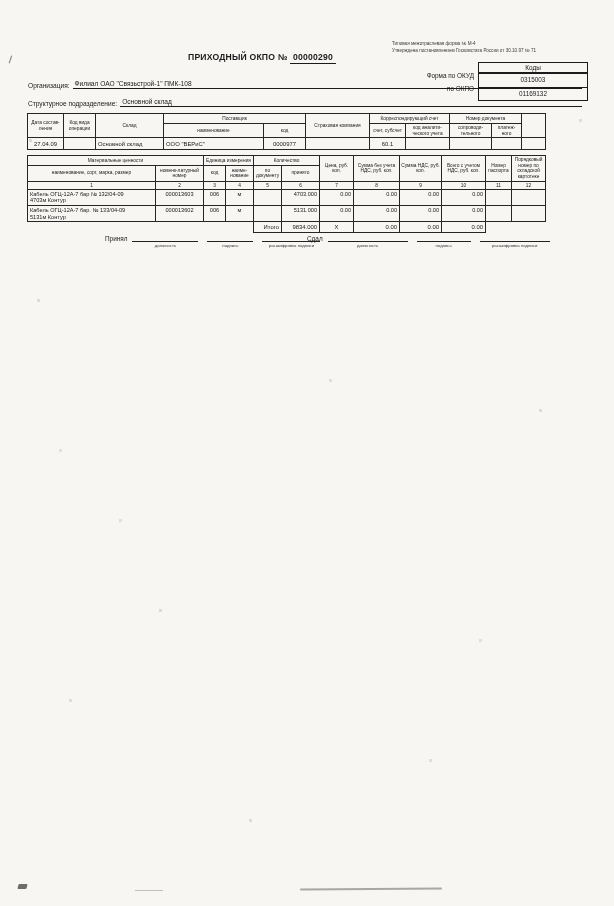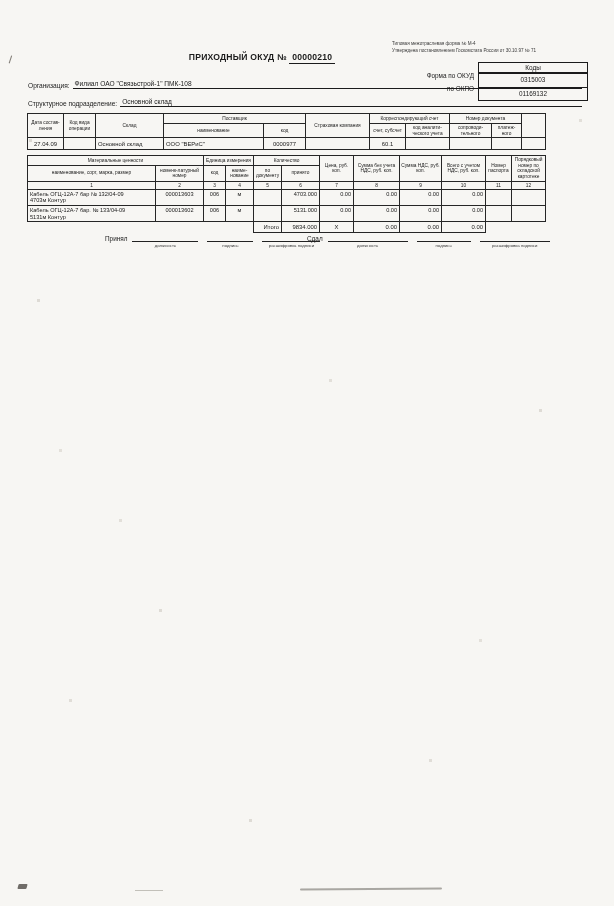--- a/index.html
+++ b/index.html
@@ -83,22 +83,22 @@
 
   <div class="speckles"></div>
   <div class="mark-topleft"></div>
 
   <div class="form-note">
     <div>Типовая межотраслевая форма № М-4</div>
     <div>Утверждена постановлением Госкомстата России от 30.10.97 № 71</div>
   </div>
 
   <div class="title-row">
-    <span>ПРИХОДНЫЙ ОКУД №</span>
-    <span class="title-number">00000210</span>
+    <span>ПРИХОДНЫЙ ОКПО №</span>
+    <span class="title-number">00000290</span>
   </div>
 
   <div class="codes-labels">
     <div>Форма по ОКУД</div>
     <div>по ОКПО</div>
   </div>
   <div class="codes-box">
     <div class="hd">Коды</div>
     <div class="vals">
       <div class="val">0315003</div>

